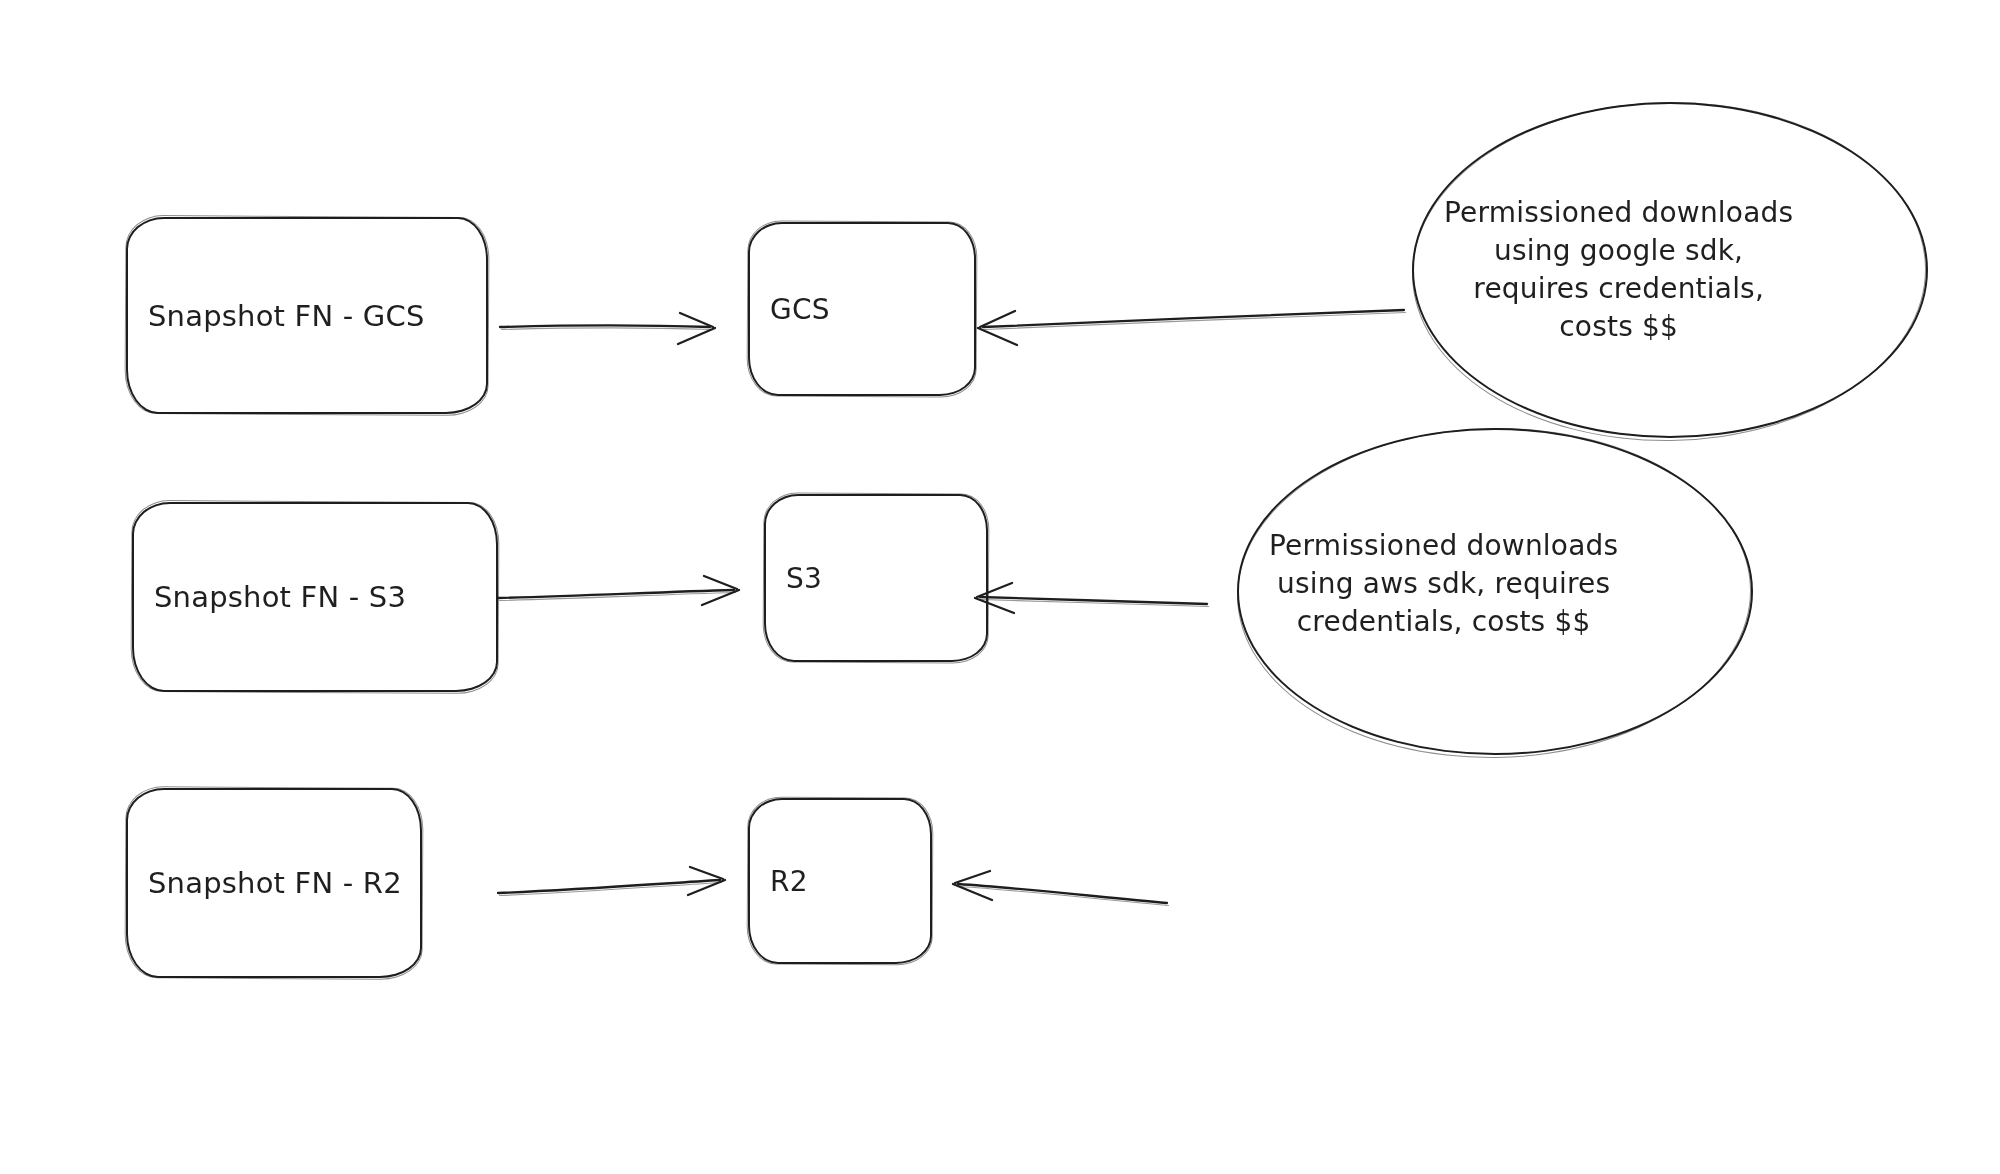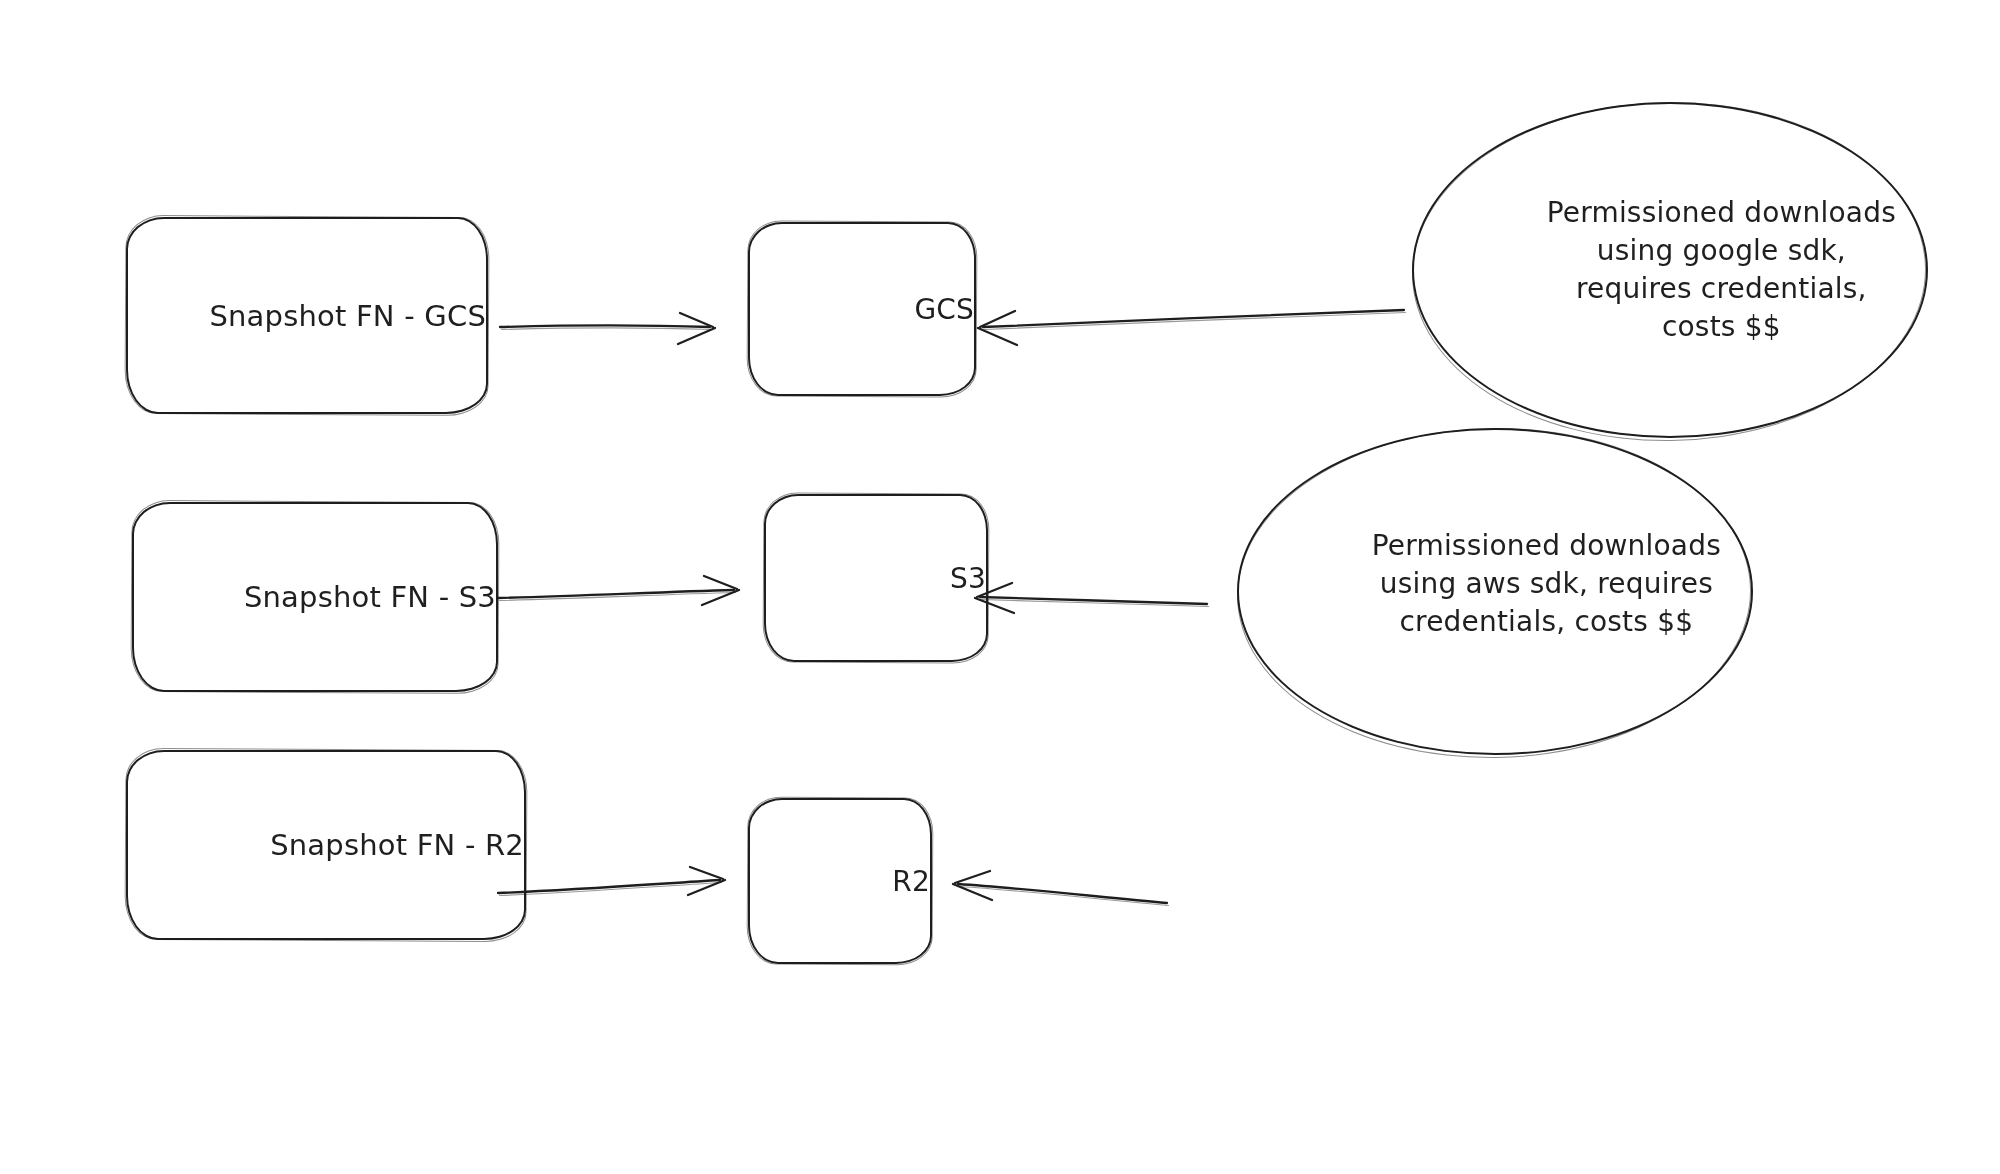--- a/index.html
+++ b/index.html
@@ -6,39 +6,39 @@
   body{width:2000px;height:1174px;}
   .canvas{
     position:relative;width:2000px;height:1174px;background:#ffffff;
     font-family:"DejaVu Sans",sans-serif;color:#1f1f1f;overflow:hidden;
   }
   .arrows{position:absolute;left:0;top:0;width:2000px;height:1174px;pointer-events:none;}
   .arrows g{pointer-events:auto;}
   .ln{fill:none;stroke:#1e1e1e;stroke-width:2.3;stroke-linecap:round;}
   .ghost{stroke-width:1.2;opacity:.45;}
   .shape{
-    position:absolute;display:flex;align-items:center;justify-content:flex-end;
+    position:absolute;display:flex;align-items:center;justify-content:flex-start;
     border:2.4px solid #1e1e1e;background:transparent;box-sizing:border-box;
   }
   
   .shape::before{
     content:"";position:absolute;inset:-3px;border:1.5px solid rgba(30,30,30,.5);
     border-radius:inherit;transform:rotate(.35deg);pointer-events:none;
   }
-  .rect{border-radius:38px 30px 42px 32px / 32px 42px 30px 44px;}
+  .rect{border-radius:38px 30px 42px 32px / 32px 42px 30px 44px;padding-left:20px;}
   .rect.small{border-radius:34px 28px 36px 30px / 30px 36px 28px 38px;margin-left:20px;}
   .ell{border-radius:50%;}
   .ell::before{inset:-2px 0px -5px -2px;transform:rotate(-.9deg);}
   .lbl{font-size:29px;letter-spacing:.2px;text-align:center;pointer-events:none;}
   .tgt-lbl{font-size:28px;}
   .note{font-size:28px;line-height:38px;white-space:pre-line;text-align:center;padding:0 30px;}
   
   .n-b1{left:126px;top:217px;width:362px;height:197px;}
   .n-b2{left:132px;top:502px;width:366px;height:190px;}
-  .n-b3{left:126px;top:750px;width:400px;height:190px;}
+  .n-b3{left:126px;top:788px;width:296px;height:190px;}
   .n-t1{left:728px;top:222px;width:228px;height:174px;}
   .n-t2{left:744px;top:494px;width:224px;height:168px;}
   .n-t3{left:728px;top:798px;width:184px;height:166px;}
   .n-e1{left:1412px;top:102px;width:516px;height:336px;}
   .n-e2{left:1237px;top:428px;width:516px;height:327px;}
   .n-e3{left:1198px;top:766px;width:514px;height:330px;}
   .n-e2 .note{transform:translateY(-8px);}
 </style>
 </head>
 <body>

